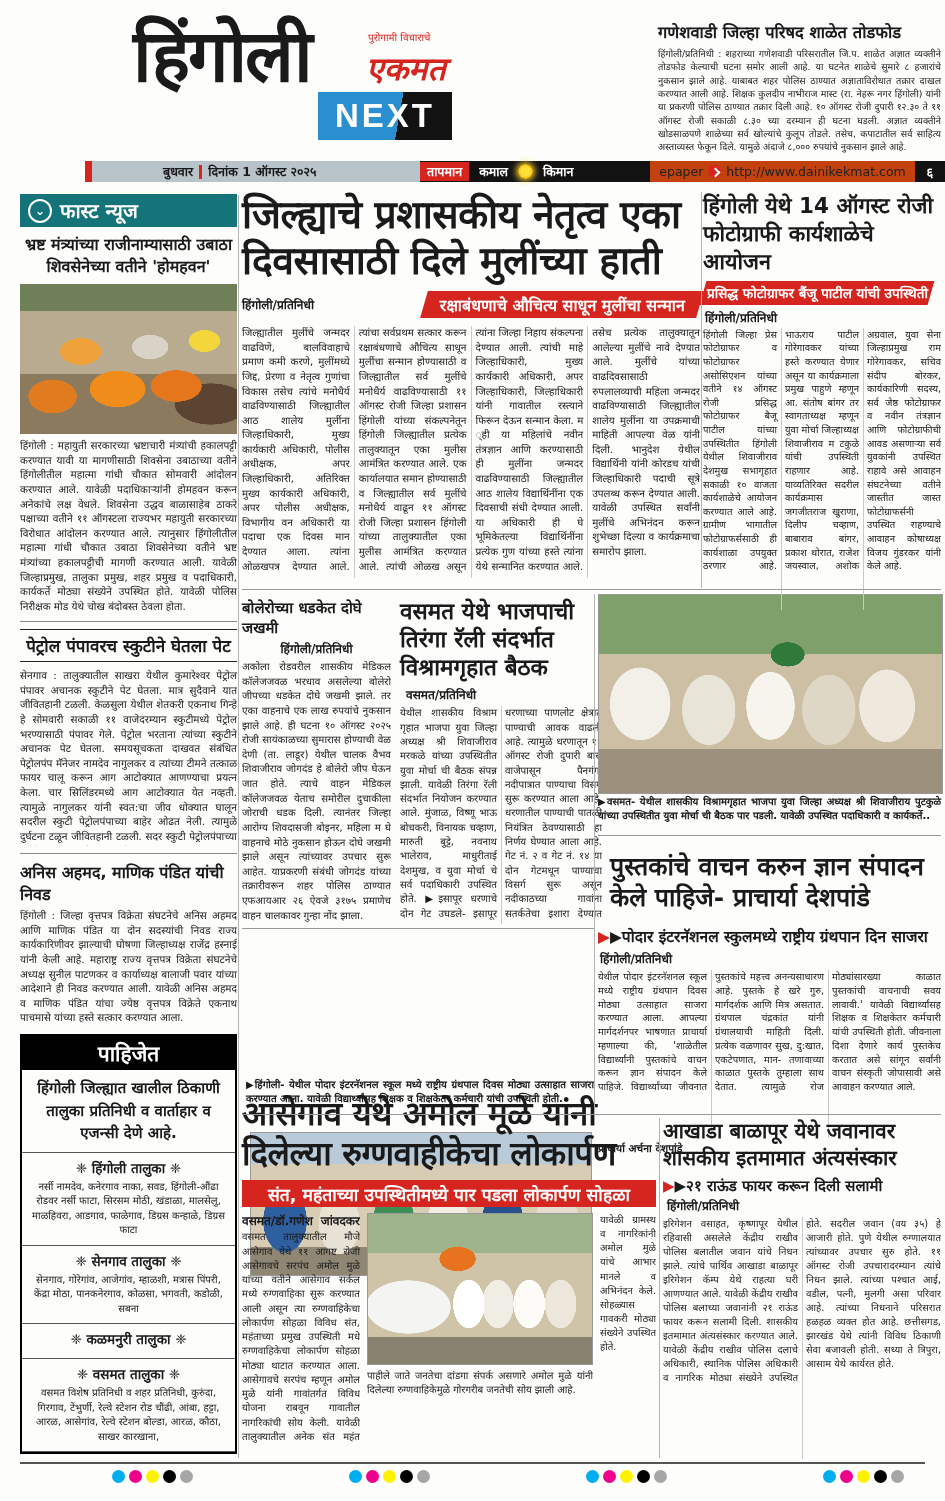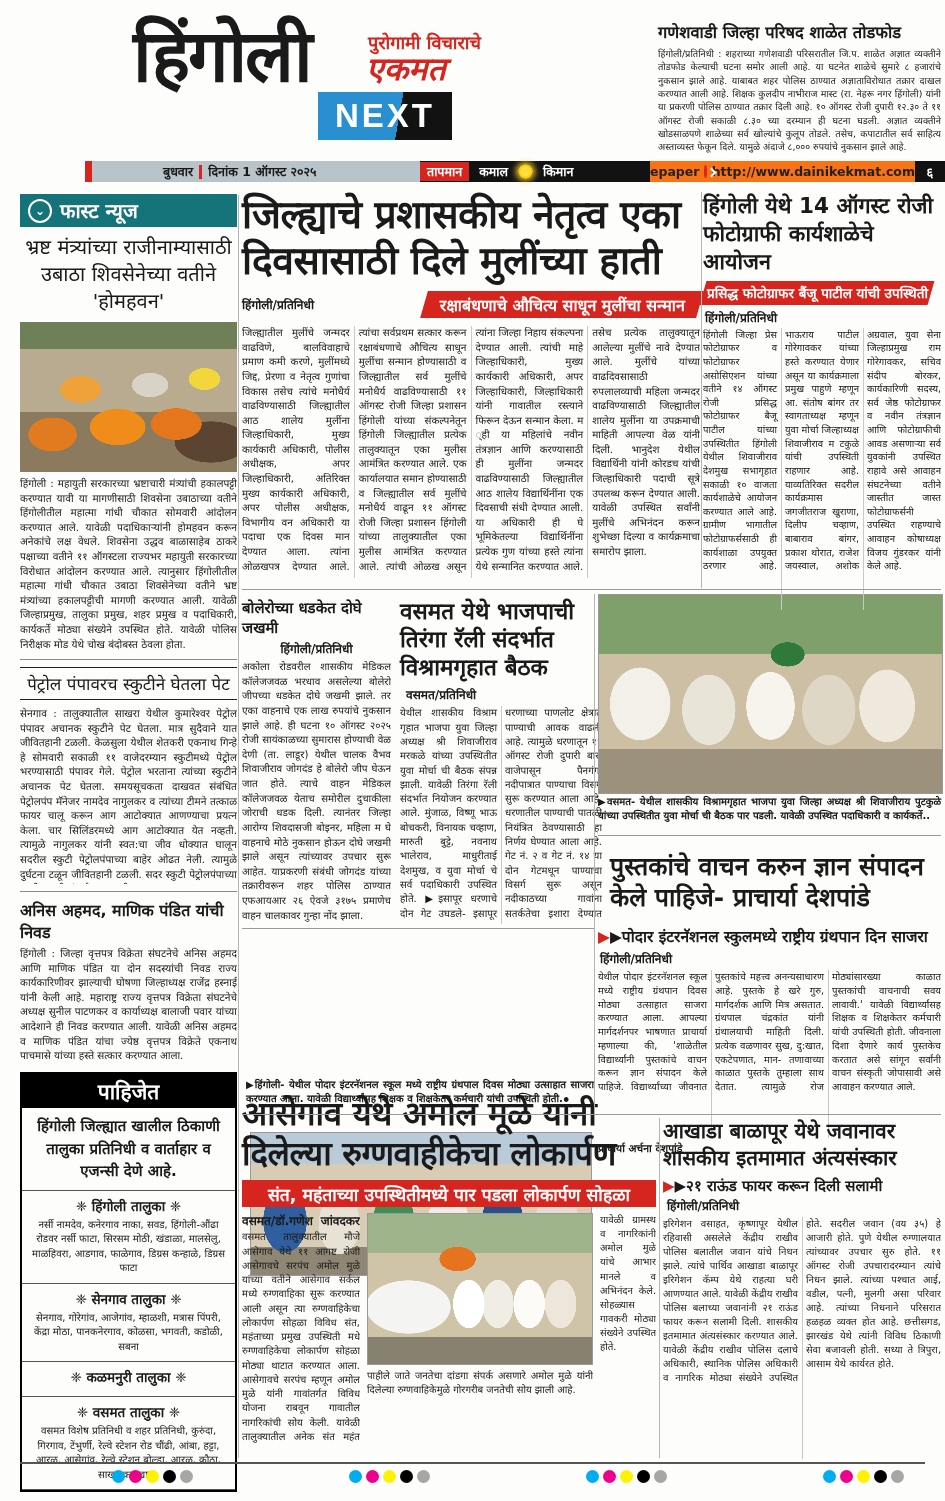--- a/index.html
+++ b/index.html
@@ -6,21 +6,21 @@
   .page{position:relative;width:945px;height:1501px;background:#fdfdfc;margin:0 auto;
         font-family:"DejaVu Sans",sans-serif;color:#1a1a1a;overflow:hidden;}
   .abs{position:absolute;}
   .jt{text-align:justify;}
   .hidden-overflow{overflow:hidden;}
   .vline{position:absolute;width:1px;background:#b5b5b5;}
   .hline{position:absolute;height:1px;background:#9a9a9a;}
 
   
   .brand-city{left:133px;top:6px;font-size:72px;font-weight:800;letter-spacing:-2px;line-height:1.4;}
-  .brand-tag{left:368px;top:30px;color:var(--red);font-size:18px;font-weight:700;}
+  .brand-tag{left:368px;top:30px;color:var(--red);font-size:10px;font-weight:400;}
   .brand-name{left:366px;top:46px;color:var(--red);font-size:32px;font-weight:800;font-style:italic;}
   .brand-next{left:318px;top:92px;width:134px;height:48px;
       background:linear-gradient(100deg,#2a8fd0 60%,#121212 60%);
       display:flex;align-items:center;justify-content:center;}
   .brand-next span{color:#fff;font-size:33px;font-weight:800;letter-spacing:3px;font-family:"Liberation Sans",sans-serif;}
 
   
   .tr-art{left:658px;top:20px;width:283px;}
   .tr-art h2{margin:0 0 4px 0;font-size:16.5px;font-weight:800;}
   .tr-art p{margin:0;font-size:9.4px;line-height:1.42;}
@@ -28,37 +28,37 @@
   
   .datebar{left:85px;top:161px;width:860px;height:21px;background:#b9c4ca;}
   .db-red{position:absolute;left:0;top:0;width:7px;height:21px;background:var(--red);}
   .db-day{position:absolute;left:78px;top:2px;font-size:12.5px;font-weight:700;display:flex;gap:6px;align-items:center;}
   .db-sep{display:inline-block;width:3px;height:14px;background:var(--red);}
   .db-black{position:absolute;left:335px;top:0;width:230px;height:21px;background:#121212;display:flex;align-items:center;gap:10px;}
   .db-temp{background:var(--red);color:#fff;font-size:12.5px;font-weight:700;padding:1px 7px;}
   .db-black span{color:#fff;font-size:12.5px;font-weight:700;}
   .sun{width:15px;height:15px;border-radius:50%;background:radial-gradient(circle,#ffe13a 40%,#f7b500 70%);
        box-shadow:0 0 6px 2px rgba(255,220,60,.9);}
-  .db-white{position:absolute;left:565px;top:0;width:265px;height:21px;background:#f97316;
-            display:flex;align-items:center;justify-content:center;gap:5px;font-size:12.5px;color:#222;font-weight:bold;}
+  .db-white{position:absolute;left:565px;top:0;width:265px;height:21px;background:#c2410c;
+            display:flex;align-items:center;justify-content:center;gap:5px;font-size:12.5px;color:#222;}
   .epaper-ic{width:13px;height:13px;border-radius:50%;background:var(--red);display:inline-block;position:relative;}
   .epaper-ic:after{content:"";position:absolute;left:4px;top:4px;width:5px;height:5px;border-top:2px solid #fff;border-right:2px solid #fff;transform:rotate(45deg);}
   .db-page{position:absolute;right:0;top:0;width:30px;height:21px;background:#121212;color:#fff;
            display:flex;align-items:center;justify-content:center;font-size:13px;font-weight:700;}
 
   
   .leftcol{left:20px;top:194px;width:217px;}
   .fn-head{height:33px;background:var(--teal);color:#fff;display:flex;align-items:center;gap:8px;padding:0 8px;}
   .fn-head .circ{width:20px;height:20px;border-radius:50%;border:2px solid #fff;display:flex;align-items:center;justify-content:center;
                  color:#fff;font-size:12px;font-weight:800;line-height:1;}
   .fn-head b{font-size:20px;font-weight:800;}
-  .fn-h1{font-size:20px;font-weight:400;text-align:center;line-height:1.35;padding:7px 2px 5px 2px;}
+  .fn-h1{font-size:16px;font-weight:700;text-align:center;line-height:1.35;padding:7px 2px 5px 2px;}
   .smallbody{font-size:10.3px;line-height:1.42;}
   .lc-div{border-top:1px solid #8a8a8a;margin:7px 0;}
-  .lc-h2{font-size:17px;font-weight:400;text-align:center;padding:4px 0;border-top:1.5px solid #222;border-bottom:1.5px solid #222;margin:4px 0 6px 0;}
+  .lc-h2{font-size:17px;font-weight:700;text-align:center;padding:4px 0;border-top:1.5px solid #222;border-bottom:1.5px solid #222;margin:4px 0 6px 0;}
   .lc-h3{font-size:16px;font-weight:800;margin:2px 0 3px 0;}
 
   
   .photo{position:relative;background:#cfc6b4;overflow:hidden;}
   .ph-protest{height:150px;margin:2px 0;
     background:
       radial-gradient(40px 28px at 15% 75%,#e07b1f 0 60%,transparent 61%),
       radial-gradient(46px 30px at 45% 70%,#ef8c1a 0 60%,transparent 61%),
       radial-gradient(42px 26px at 72% 68%,#e5761c 0 60%,transparent 61%),
       radial-gradient(60px 34px at 88% 80%,#5b4431 0 60%,transparent 61%),

